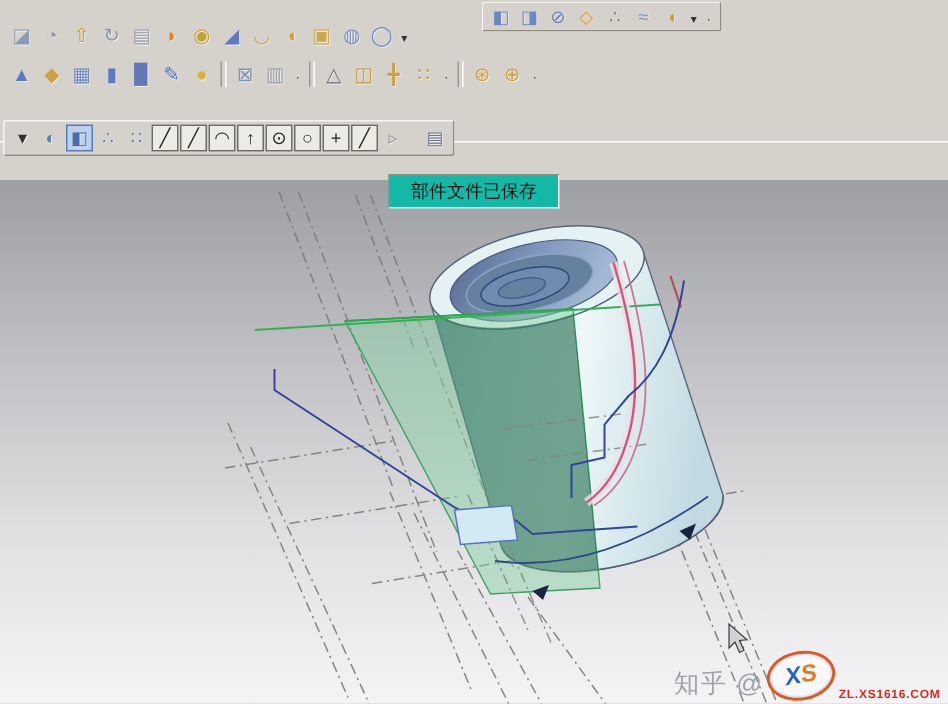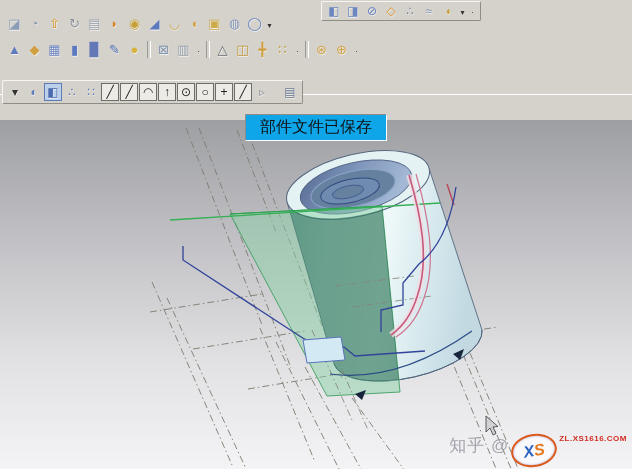--- a/index.html
+++ b/index.html
@@ -38,34 +38,34 @@
   .tdd{width:9px;height:18px;font-size:8px;color:#333;display:flex;align-items:flex-end;justify-content:center;padding-bottom:3px;box-sizing:border-box;}
   .tsep{width:2px;height:17px;border-left:1px solid #9b9993;border-right:1px solid #ffffff;margin:0 2px;}
   .tgap{width:8px;height:1px;}
   
   .statusbar{
     position:absolute;left:0;right:0;top:94px;height:25px;
     border-top:1px solid #ffffff;background:#d5d2cb;
     display:flex;justify-content:center;align-items:center;z-index:1;
   }
   .prompt{
-    font-size:16px;color:#101010;padding:2px 14px;background:#0ea5e9;
+    font-size:12px;color:#101010;padding:2px 14px;background:#14b8a6;
     border:1px solid;border-color:#8f8d86 #ffffff #ffffff #8f8d86;
     white-space:nowrap;
     margin-top:40px;
   }
   
   .viewport{
     position:absolute;top:119px;left:0;width:632px;height:350px;
     border-top:1px solid #8f8d86;box-sizing:content-box;
   }
   
   .watermark{
     position:absolute;right:5px;bottom:3px;z-index:10;
-    display:flex;align-items:flex-start;gap:2px;
+    display:flex;align-items:flex-end;gap:2px;
   }
   .wm-zhihu{color:#95959e;font-size:17px;letter-spacing:1px;opacity:.85;}
   .wm-logo{
     width:42px;height:29px;border-radius:50%;
     border:2px solid #dd5a1e;background:rgba(250,250,253,.92);
     display:flex;align-items:center;justify-content:center;
     font-style:italic;font-weight:bold;font-size:16px;line-height:1;
     transform:rotate(-10deg);box-shadow:0 0 2px rgba(30,60,160,.5) inset;
   }
   .wm-logo .x{color:#2a62c2;}

